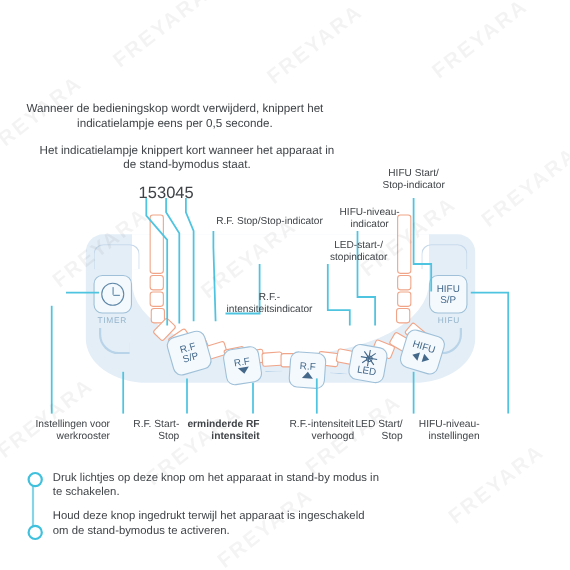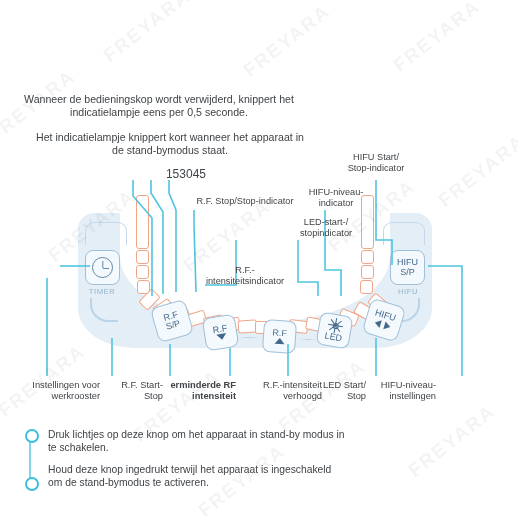--- a/index.html
+++ b/index.html
@@ -44,22 +44,22 @@
     line-height:13.2px;
     color:#3f4347;
     z-index:6;
   }
   #para-1{left:9px;width:300px;top:93px;}
   #para-2{left:30px;width:280px;top:131px;}
 
   
   .ticks{
     position:absolute;top:167px;left:126px;width:80px;
-    font-size:12px;color:#3f4347;z-index:6;
-    display:flex;justify-content:flex-end;
+    font-size:15px;color:#3f4347;z-index:6;
+    display:flex;justify-content:flex-start;
   }
 
   
   .callout{
     position:absolute;
     text-align:center;
     font-size:9.2px;
     line-height:11.2px;
     color:#3f4347;
     z-index:6;

